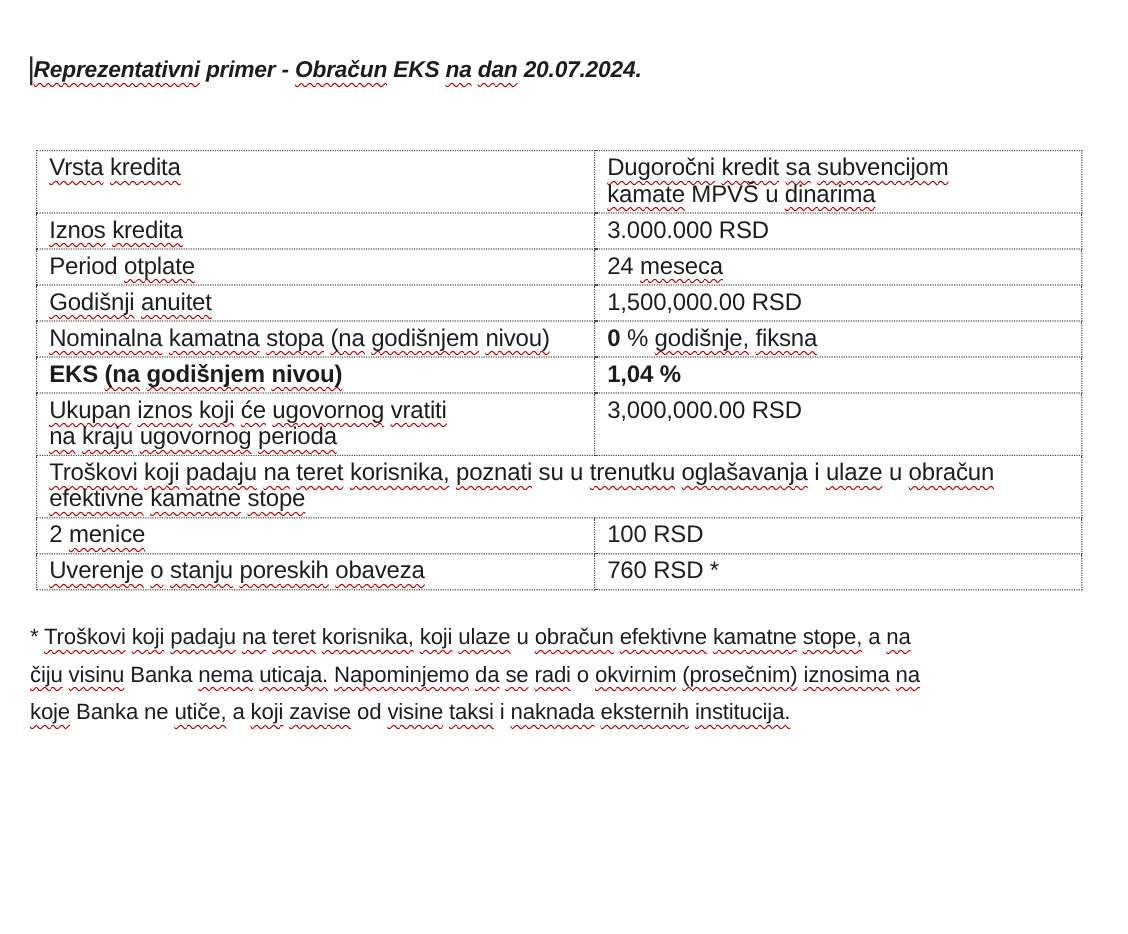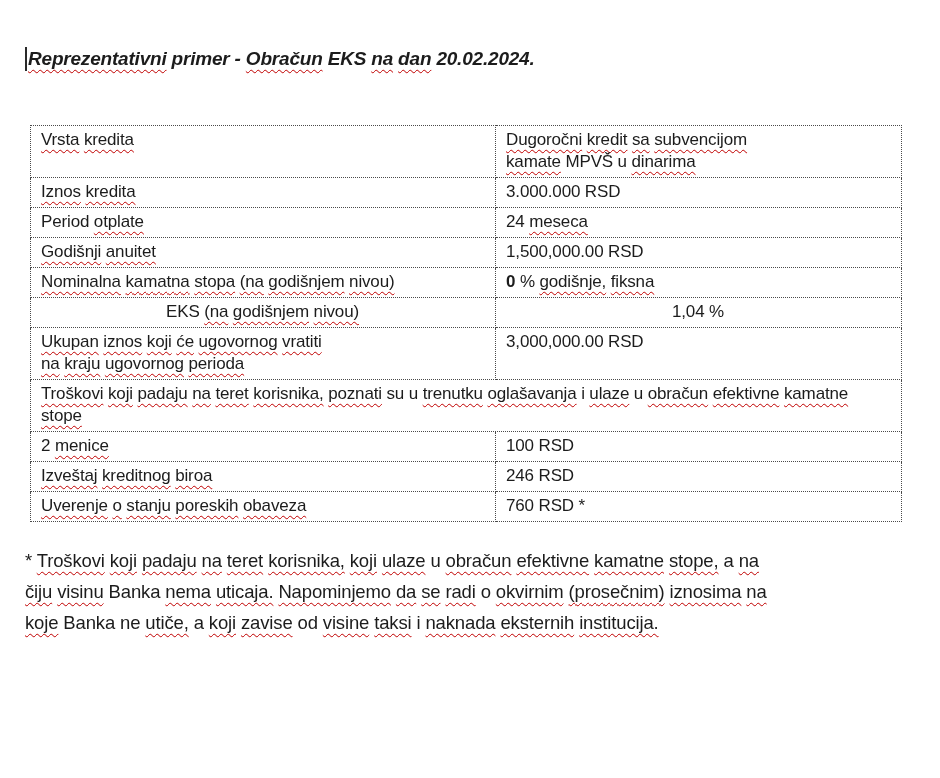--- a/index.html
+++ b/index.html
@@ -40,30 +40,30 @@
     line-height:26px;
   }
   table.eks{
     border-collapse:collapse;
     table-layout:fixed;
     width:871px;
     margin:53px 0 0 5px;
   }
   table.eks td{
     border:1px dotted var(--bordercol);
-    font-size:17px;
+    font-size:20px;
     line-height:22px;
     padding:3px 11px 4px 10px;
     vertical-align:top;
     letter-spacing:-0.15px;
   }
   td.label-cell{width:465px;}
   td.value-cell{width:406px;}
   td.merged-cell{width:871px;}
-  tr.boldrow td{font-weight:normal;text-align:center;}
+  tr.boldrow td{font-weight:bold;}
   .b{font-weight:bold;}
   .wavy{
     text-decoration-line:underline;
     text-decoration-style:wavy;
     text-decoration-color:var(--wavy);
     text-decoration-thickness:1px;
     text-underline-offset:4px;
   }
   .footnote{
     font-size:18.5px;
@@ -72,21 +72,21 @@
     margin:23px 0 16px 0;
   }
 </style>
 </head>
 <body style="background: rgb(255, 255, 255);">
 
 <div class="doc">
 
   <div class="title-line">
     <span class="caret"></span>
-    <h1 class="page-title"><span class="wavy">Reprezentativni</span> <span>primer</span> <span>-</span> <span class="wavy">Obračun</span> <span>EKS</span> <span class="wavy">na</span> <span class="wavy">dan</span> <span>20.02.2024.</span> </h1>
+    <h1 class="page-title"><span class="wavy">Reprezentativni</span> <span>primer</span> <span>-</span> <span class="wavy">Obračun</span> <span>EKS</span> <span class="wavy">na</span> <span class="wavy">dan</span> <span>20.07.2024.</span> </h1>
   </div>
 
   <table class="eks">
     <tbody>
         <tr>
           <td class="label-cell"><span class="wavy">Vrsta</span> <span class="wavy">kredita</span> </td>
           <td class="value-cell"><span class="wavy">Dugoročni</span> <span class="wavy">kredit</span> <span class="wavy">sa</span> <span class="wavy">subvencijom</span> <br><span class="wavy">kamate</span> <span>MPVŠ</span> <span>u</span> <span class="wavy">dinarima</span> </td>
         </tr>
         <tr>
           <td class="label-cell"><span class="wavy">Iznos</span> <span class="wavy">kredita</span> </td>
@@ -113,24 +113,20 @@
           <td class="value-cell"><span>3,000,000.00</span> <span>RSD</span> </td>
         </tr>
         <tr>
           <td colspan="2" class="merged-cell"><span class="wavy">Troškovi</span> <span class="wavy">koji</span> <span class="wavy">padaju</span> <span class="wavy">na</span> <span class="wavy">teret</span> <span class="wavy">korisnika,</span> <span class="wavy">poznati</span> <span>su</span> <span>u</span> <span class="wavy">trenutku</span> <span class="wavy">oglašavanja</span> <span>i</span> <span class="wavy">ulaze</span> <span>u</span> <span class="wavy">obračun</span> <span class="wavy">efektivne</span> <span class="wavy">kamatne</span> <span class="wavy">stope</span> </td>
         </tr>
         <tr>
           <td class="label-cell"><span>2</span> <span class="wavy">menice</span> </td>
           <td class="value-cell"><span>100</span> <span>RSD</span> </td>
         </tr>
         <tr>
-          <td class="label-cell"><span class="wavy">Izveštaj</span> <span class="wavy">kreditnog</span> <span class="wavy">biroa</span> </td>
-          <td class="value-cell"><span>246</span> <span>RSD</span> </td>
-        </tr>
-        <tr>
           <td class="label-cell"><span class="wavy">Uverenje</span> <span class="wavy">o</span> <span class="wavy">stanju</span> <span class="wavy">poreskih</span> <span class="wavy">obaveza</span> </td>
           <td class="value-cell"><span>760</span> <span>RSD</span> <span>*</span> </td>
         </tr>
       </tbody>
   </table>
 
   <p class="footnote"><span>*</span> <span class="wavy">Troškovi</span> <span class="wavy">koji</span> <span class="wavy">padaju</span> <span class="wavy">na</span> <span class="wavy">teret</span> <span class="wavy">korisnika,</span> <span class="wavy">koji</span> <span class="wavy">ulaze</span> <span>u</span> <span class="wavy">obračun</span> <span class="wavy">efektivne</span> <span class="wavy">kamatne</span> <span class="wavy">stope,</span> <span>a</span> <span class="wavy">na</span> <br><span class="wavy">čiju</span> <span class="wavy">visinu</span> <span>Banka</span> <span class="wavy">nema</span> <span class="wavy">uticaja.</span> <span class="wavy">Napominjemo</span> <span class="wavy">da</span> <span class="wavy">se</span> <span class="wavy">radi</span> <span>o</span> <span class="wavy">okvirnim</span> <span class="wavy">(prosečnim)</span> <span class="wavy">iznosima</span> <span class="wavy">na</span> <br><span class="wavy">koje</span> <span>Banka</span> <span>ne</span> <span class="wavy">utiče,</span> <span>a</span> <span class="wavy">koji</span> <span class="wavy">zavise</span> <span>od</span> <span class="wavy">visine</span> <span class="wavy">taksi</span> <span>i</span> <span class="wavy">naknada</span> <span class="wavy">eksternih</span> <span class="wavy">institucija.</span> </p>
 
 </div>
 

